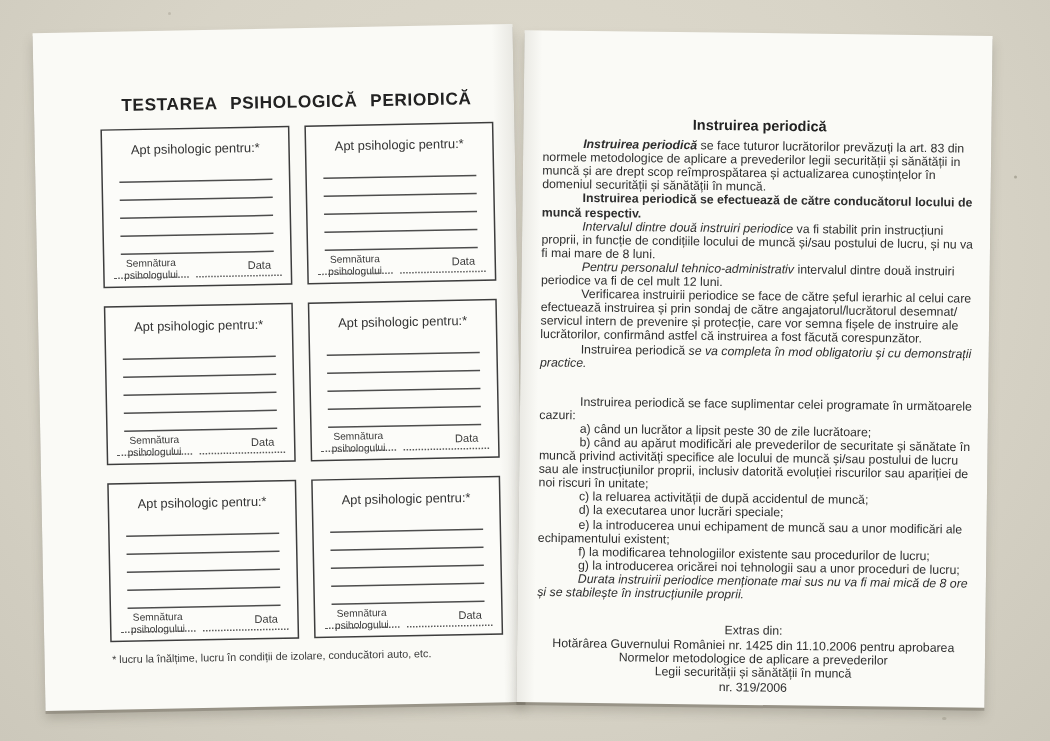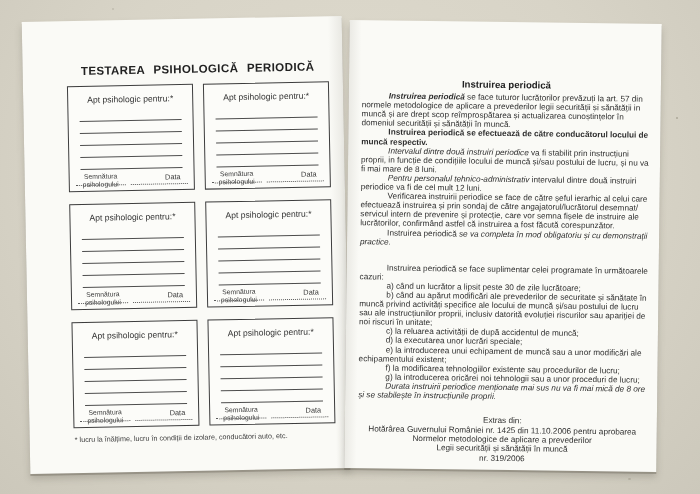--- a/index.html
+++ b/index.html
@@ -222,21 +222,21 @@
     </div>
   </div>
       <div class="lp-footnote">* lucru la înălțime, lucru în condiții de izolare, conducători auto, etc.</div>
     </div>
   </div>
 
   <div class="page page-right">
     <div class="rp-content">
       <div class="rp-heading">Instruirea periodică</div>
 
-      <p><span class="bi">Instruirea periodică</span><span> se face tuturor lucrătorilor prevăzuți la art. 57 din normele metodologice de aplicare a prevederilor legii securității și sănătății in muncă și are drept scop reîmprospătarea și actualizarea cunoștințelor în domeniul securității și sănătății în muncă.</span></p>
+      <p><span class="bi">Instruirea periodică</span><span> se face tuturor lucrătorilor prevăzuți la art. 83 din normele metodologice de aplicare a prevederilor legii securității și sănătății in muncă și are drept scop reîmprospătarea și actualizarea cunoștințelor în domeniul securității și sănătății în muncă.</span></p>
 
       <p class="b">Instruirea periodică se efectuează de către conducătorul locului de muncă respectiv.</p>
 
       <p><span class="i">Intervalul dintre două instruiri periodice</span><span> va fi stabilit prin instrucțiuni proprii, in funcție de condițiile locului de muncă și/sau postului de lucru, și nu va fi mai mare de 8 luni.</span></p>
 
       <p><span class="i">Pentru personalul tehnico-administrativ</span><span> intervalul dintre două instruiri periodice va fi de cel mult 12 luni.</span></p>
 
       <p>Verificarea instruirii periodice se face de către șeful ierarhic al celui care efectuează instruirea și prin sondaj de către angajatorul/lucrătorul desemnat/ servicul intern de prevenire și protecție, care vor semna fișele de instruire ale lucrătorilor, confirmând astfel că instruirea a fost făcută corespunzător.</p>
 
       <p><span>Instruirea periodică </span><span class="i">se va completa în mod obligatoriu și cu demonstrații practice.</span></p>

